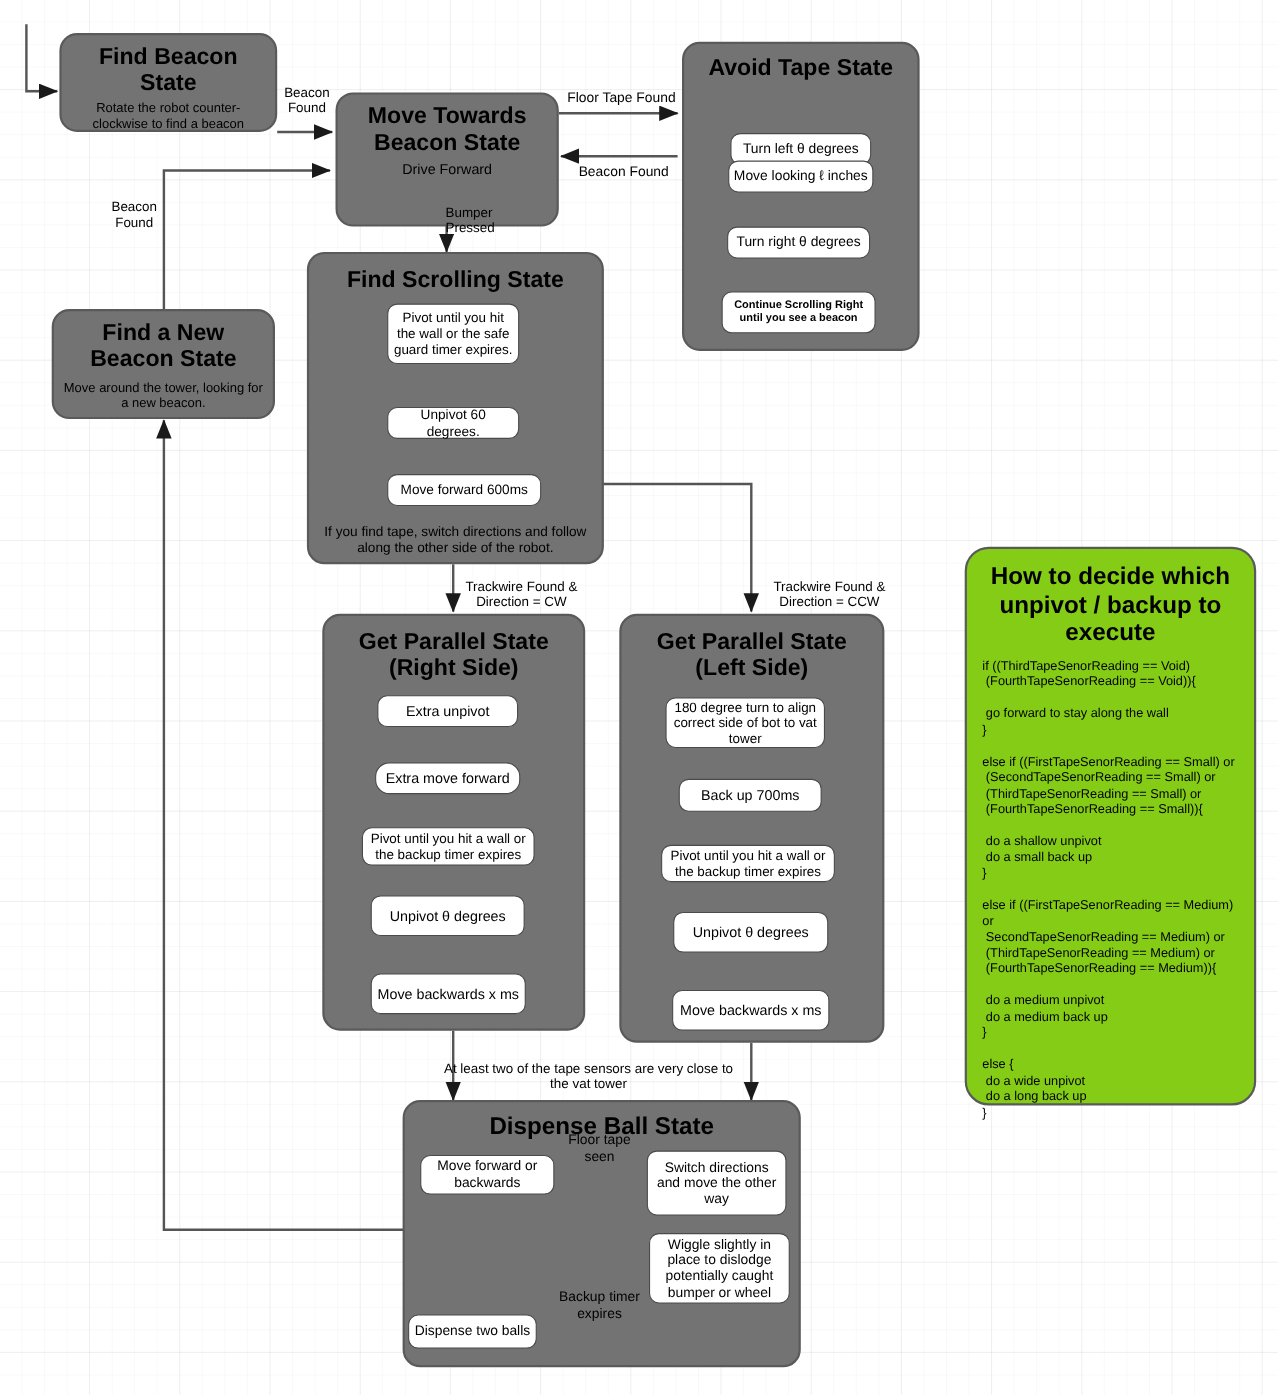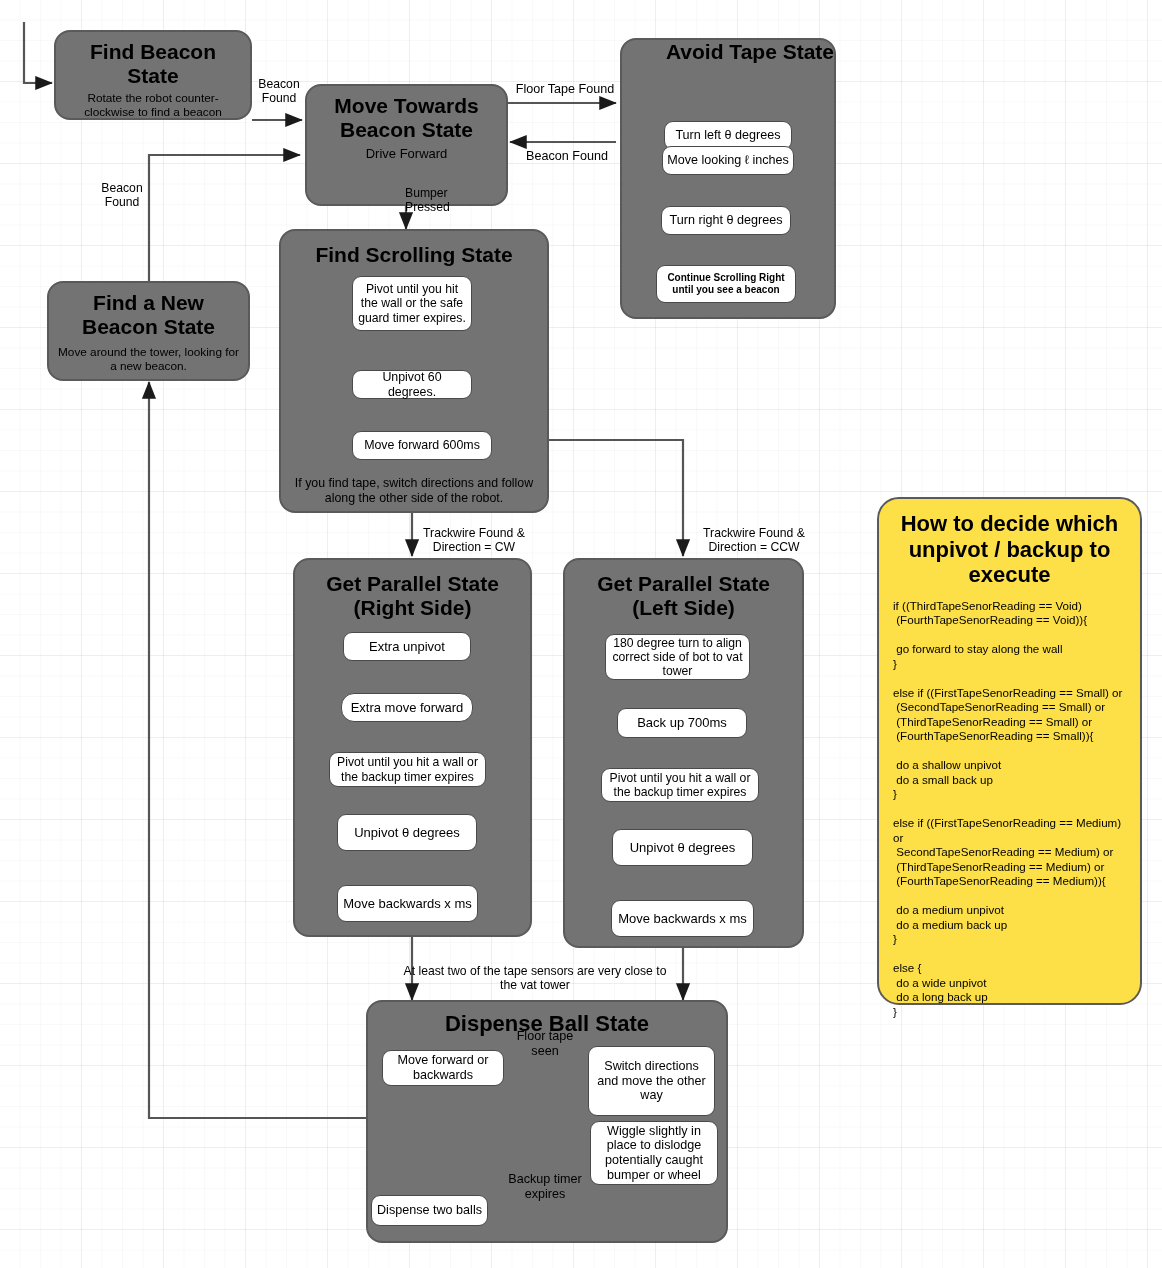--- a/index.html
+++ b/index.html
@@ -61,21 +61,21 @@
     position:absolute;
     color:#000;
     text-align:center;
     line-height:1.18;
     white-space:pre-line;
     z-index:6;
   }
   .codebox{
     position:absolute;
     box-sizing:border-box;
-    background:#fde047;
+    background:#84cc16;
     border:2.2px solid #5a5a5a;
     border-radius:22px;
     z-index:5;
     padding-left:44px;
   }
   .codebox .ctitle{
     position:absolute;left:10px;right:10px;top:12px;
     text-align:center;font-weight:bold;font-size:22px;line-height:1.16;color:#000;
   }
   .codebox pre{
@@ -166,21 +166,21 @@
   <div class="state-sub" style="top:60px;font-size:11.8px;">Rotate the robot counter-clockwise to find a beacon</div>
 </div>
 
 <div class="state" style="left:305px;top:84px;width:203px;height:122px;">
   <div class="state-title" style="top: 8px; font-size: 21px; white-space: pre-line;">Move Towards
 Beacon State</div>
   <div class="state-sub" style="top:60px;font-size:13px;">Drive Forward</div>
 </div>
 
 <div class="state" style="left:620px;top:38px;width:216px;height:281px;">
-  <div class="state-title" style="top:0;font-size:21px;text-align:right;">Avoid Tape State</div>
+  <div class="state-title" style="top:10px;font-size:21px;">Avoid Tape State</div>
 </div>
 <div class="node" style="left:664px;top:85px;width:128px;height:29px;font-size:12.6px;margin-top:36px;">Turn left θ degrees</div>
 <div class="node" style="left:662px;top:146px;width:132px;height:29px;font-size:12.6px;">Move looking ℓ inches</div>
 <div class="node" style="left:661px;top:206px;width:130px;height:29px;font-size:12.6px;">Turn right θ degrees</div>
 <div class="node" style="left:656px;top:265px;width:140px;height:38px;font-size:10px;font-weight:bold;">Continue Scrolling Right until you see a beacon</div>
 
 <div class="state" style="left:47px;top:281px;width:203px;height:100px;">
   <div class="state-title" style="top: 8px; font-size: 21px; white-space: pre-line;">Find a New
 Beacon State</div>
   <div class="state-sub" style="top:63px;font-size:11.8px;">Move around the tower, looking for a new beacon.</div>
@@ -211,21 +211,21 @@
 <div class="node" style="left:605px;top:634px;width:145px;height:46px;font-size:12.2px;">180 degree turn to align correct side of bot to vat tower</div>
 <div class="node" style="left:617px;top:708px;width:130px;height:30px;font-size:13px;">Back up 700ms</div>
 <div class="node" style="left:601px;top:768px;width:158px;height:34px;font-size:12.2px;">Pivot until you hit a wall or the backup timer expires</div>
 <div class="node" style="left:612px;top:829px;width:141px;height:37px;font-size:13px;">Unpivot θ degrees</div>
 <div class="node" style="left:611px;top:900px;width:143px;height:37px;font-size:13px;">Move backwards x ms</div>
 
 <div class="state" style="left:366px;top:1000px;width:362px;height:243px;">
   <div class="state-title" style="top:10px;font-size:22px;">Dispense Ball State</div>
 </div>
 <div class="node" style="left:382px;top:1050px;width:122px;height:36px;font-size:12.6px;">Move forward or backwards</div>
-<div class="node" style="left:588px;top:1046px;width:127px;height:70px;font-size:12.6px;">Switch directions and move the other way</div>
+<div class="node" style="left:588px;top:1046px;width:127px;height:59px;font-size:12.6px;">Switch directions and move the other way</div>
 <div class="node" style="left:590px;top:1121px;width:128px;height:64px;font-size:12.6px;">Wiggle slightly in place to dislodge potentially caught bumper or wheel</div>
 <div class="node" style="left:371px;top:1195px;width:117px;height:31px;font-size:12.6px;">Dispense two balls</div>
 <div class="elabel" style="left: 500px; top: 1029px; width: 90px; font-size: 12.6px; white-space: pre-line;">Floor tape
 seen</div>
 <div class="elabel" style="left: 497px; top: 1172px; width: 96px; font-size: 12.6px; white-space: pre-line;">Backup timer
 expires</div>
 
 <div class="elabel" style="left: 249px; top: 77px; width: 60px; font-size: 12.2px; white-space: pre-line;">Beacon
 Found</div>
 <div class="elabel" style="left:505px;top:82px;width:120px;font-size:12.6px;">Floor Tape Found</div>

